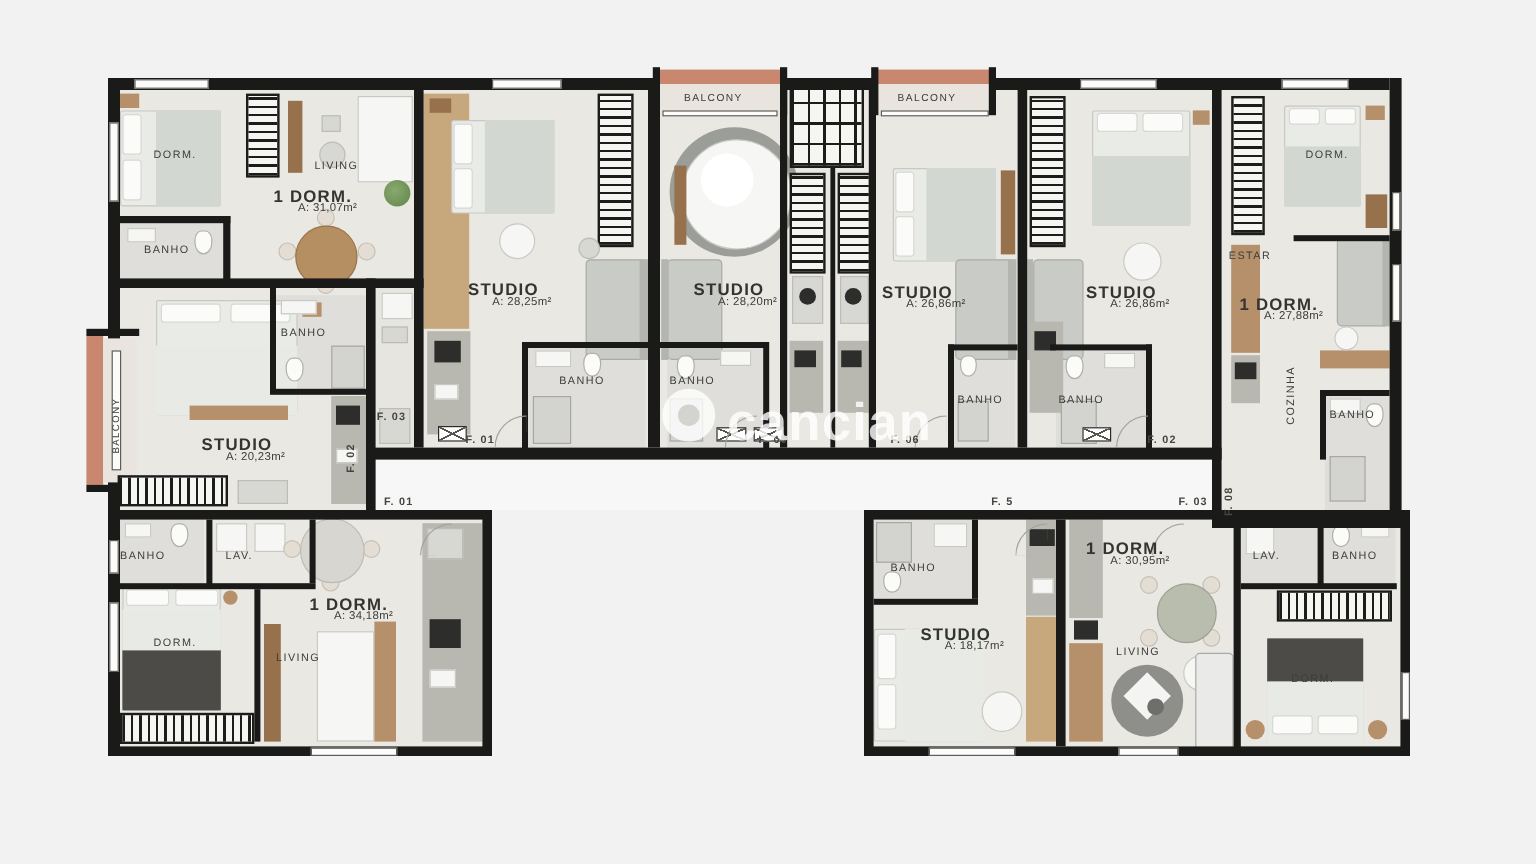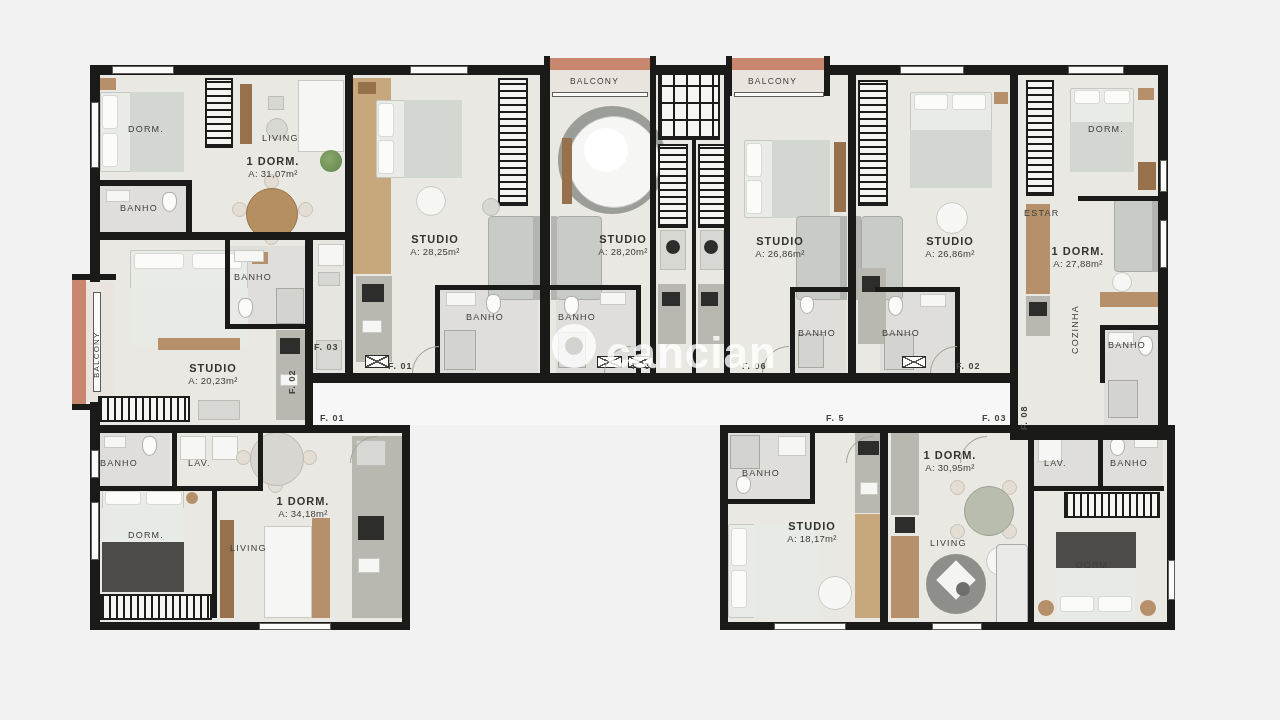--- a/index.html
+++ b/index.html
@@ -40,21 +40,21 @@
   .plant{background:radial-gradient(circle at 40% 40%,#8aa86f,#5f8549);border-radius:50%;}
   .rug{background:#8e8f8a;border-radius:50%;}
   .toilet{background:#fbfbfa;border:1px solid #b0b0ab;border-radius:40% 40% 50% 50%;box-sizing:border-box;}
   .shower{background:#d3d3cf;border:1px solid #a8a8a3;box-sizing:border-box;}
   .tbl{background:#b58e62;border:1px solid #997349;border-radius:50%;box-sizing:border-box;}
   .tblg{background:#d8d6d1;border:1px solid #bdbbb5;border-radius:50%;box-sizing:border-box;}
   .tbls{background:#b9bdae;border:1px solid #9da194;border-radius:50%;box-sizing:border-box;}
   .chair{background:#e3ddd3;border:1px solid #c6c0b5;border-radius:50%;box-sizing:border-box;}
   .arc{border-top:1.5px solid #a3a39d;border-left:1.5px solid #a3a39d;border-top-left-radius:100%;}
   .lb{color:#3d3d39;font-size:9px;letter-spacing:1.2px;white-space:nowrap;}
-  .ty{color:#343431;font-size:11px;font-weight:bold;letter-spacing:1px;text-align:center;white-space:nowrap;width:90px;}
+  .ty{color:#343431;font-size:14px;font-weight:bold;letter-spacing:1px;white-space:nowrap;width:90px;}
   .ar{color:#3d3d39;font-size:9.5px;text-align:center;letter-spacing:.3px;white-space:nowrap;width:90px;}
   .dr{color:#45453f;font-size:9px;letter-spacing:1px;white-space:nowrap;font-weight:bold;}
   .vt{writing-mode:vertical-rl;transform:rotate(180deg);}
   .wm-ring{width:44px;height:44px;border:13px solid rgba(255,255,255,0.8);border-radius:50%;box-sizing:border-box;}
   .wm-text{color:rgba(255,255,255,0.8);font-size:44px;font-weight:bold;letter-spacing:1px;white-space:nowrap;}
 </style>
 </head>
 <body>
 
 <div class="stage">

